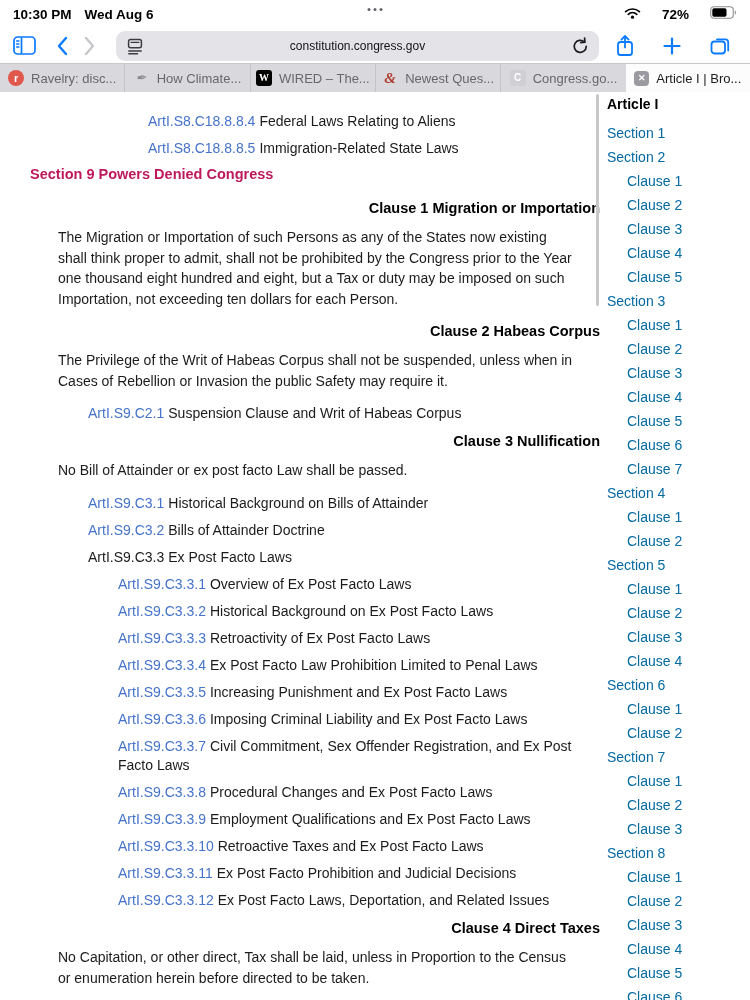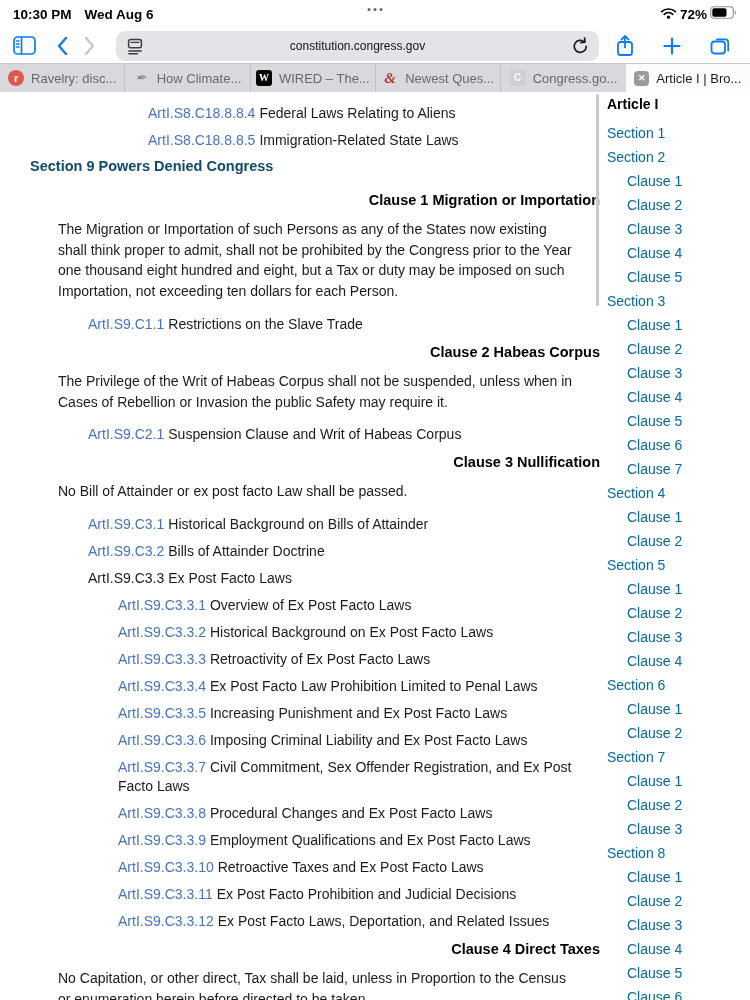--- a/index.html
+++ b/index.html
@@ -6,21 +6,21 @@
   body{width:750px;height:1000px;overflow:hidden;background:#fff;
        font-family:"Liberation Sans",sans-serif;-webkit-font-smoothing:antialiased;}
   .screen{position:relative;width:750px;height:1000px;background:#fff;}
 
   
   .status-bar{height:28px;display:flex;align-items:center;justify-content:space-between;
               padding:0 13px;font-size:13.5px;font-weight:600;color:#000;position:relative;}
   .sb-left{display:flex;gap:13px;}
   .sb-center{position:absolute;left:50%;top:8px;transform:translateX(-50%);display:flex;gap:3px;}
   .sb-center i{width:3px;height:3px;border-radius:50%;background:#63636a;display:block;}
-  .sb-right{display:flex;align-items:flex-end;gap:3px;}
+  .sb-right{display:flex;align-items:flex-end;gap:21px;}
 
   
   .toolbar{height:35px;display:flex;align-items:center;padding:0 13px;background:#fff;}
   .tb-icon{display:flex;align-items:center;justify-content:center;flex:0 0 auto;cursor:default;}
   .tb-back{margin-left:20px;}
   .tb-fwd{margin-left:16px;}
   .url-pill{flex:1;height:30px;margin:0 16px 0 20px;background:#E3E3E8;border-radius:9px;
             display:flex;align-items:center;position:relative;}
   .url-pill .reader{position:absolute;left:11px;top:7px;}
   .url-pill .reload{position:absolute;right:10px;top:6px;}
@@ -43,24 +43,24 @@
   .tab-close{flex:0 0 auto;width:15px;height:15px;border-radius:4px;background:#9A9AA0;color:#fff;
              font-size:9px;line-height:15px;text-align:center;font-weight:700;}
 
   
   .main{position:relative;height:908px;overflow:hidden;background:#fff;}
   .content{position:absolute;left:0;top:0;width:600px;}
   .row{font-size:14px;line-height:19px;margin:0 0 8px 0;color:#1b1b1d;}
   .lvl1{margin-left:88px;}
   .lvl2{margin-left:118px;max-width:460px;}
   .lvl3{margin-left:148px;}
-  .row:first-child{margin-top:12px;}
+  .row:first-child{margin-top:20px;}
   a.ref{color:#4573C9;text-decoration:none;margin-right:4px;}
   .ref-plain{color:#1b1b1d;margin-right:4px;}
-  h2.section-heading{font-size:14.5px;font-weight:700;color:#0c4a6e;margin:8px 0 18px 30px;}
+  h2.section-heading{font-size:14.5px;font-weight:700;color:#be185d;margin:8px 0 18px 30px;}
   h3.clause-heading{font-size:14.5px;font-weight:700;color:#000;margin:10px 0 11px 58px;text-align:right;}
   p.para{font-size:14px;line-height:20.7px;color:#1b1b1d;margin:0 0 13px 58px;max-width:521px;}
 
   .scroll-thumb{position:absolute;left:596px;top:2px;width:3px;height:212px;border-radius:2px;background:#C7C7CA;}
 
   
   .side-nav{position:absolute;left:607px;top:4px;width:141px;font-size:14px;}
   .side-title{font-weight:700;color:#000;font-size:14px;margin-bottom:14px;}
   .side-item{display:block;color:#0369a1;text-decoration:none;line-height:15px;margin-bottom:9px;white-space:nowrap;}
   .side-section{margin-top:2px;}
@@ -189,21 +189,20 @@
       </div>
     </div>
 
   <div class="main">
     <div class="content" id="content">
         <div class="row lvl3"><a class="ref">ArtI.S8.C18.8.8.4</a><span class="rtext">Federal Laws Relating to Aliens</span></div>
         <div class="row lvl3"><a class="ref">ArtI.S8.C18.8.8.5</a><span class="rtext">Immigration-Related State Laws</span></div>
         <h2 class="section-heading">Section 9 Powers Denied Congress</h2>
         <h3 class="clause-heading">Clause 1 Migration or Importation</h3>
         <p class="para">The Migration or Importation of such Persons as any of the States now existing shall think proper to admit, shall not be prohibited by the Congress prior to the Year one thousand eight hundred and eight, but a Tax or duty may be imposed on such Importation, not exceeding ten dollars for each Person.</p>
-        <div class="row lvl1"><a class="ref">ArtI.S9.C1.1</a><span class="rtext">Restrictions on the Slave Trade</span></div>
         <h3 class="clause-heading">Clause 2 Habeas Corpus</h3>
         <p class="para">The Privilege of the Writ of Habeas Corpus shall not be suspended, unless when in Cases of Rebellion or Invasion the public Safety may require it.</p>
         <div class="row lvl1"><a class="ref">ArtI.S9.C2.1</a><span class="rtext">Suspension Clause and Writ of Habeas Corpus</span></div>
         <h3 class="clause-heading">Clause 3 Nullification</h3>
         <p class="para">No Bill of Attainder or ex post facto Law shall be passed.</p>
         <div class="row lvl1"><a class="ref">ArtI.S9.C3.1</a><span class="rtext">Historical Background on Bills of Attainder</span></div>
         <div class="row lvl1"><a class="ref">ArtI.S9.C3.2</a><span class="rtext">Bills of Attainder Doctrine</span></div>
         <div class="row lvl1"><span class="ref-plain">ArtI.S9.C3.3</span><span class="rtext">Ex Post Facto Laws</span></div>
         <div class="row lvl2"><a class="ref">ArtI.S9.C3.3.1</a><span class="rtext">Overview of Ex Post Facto Laws</span></div>
         <div class="row lvl2"><a class="ref">ArtI.S9.C3.3.2</a><span class="rtext">Historical Background on Ex Post Facto Laws</span></div>

